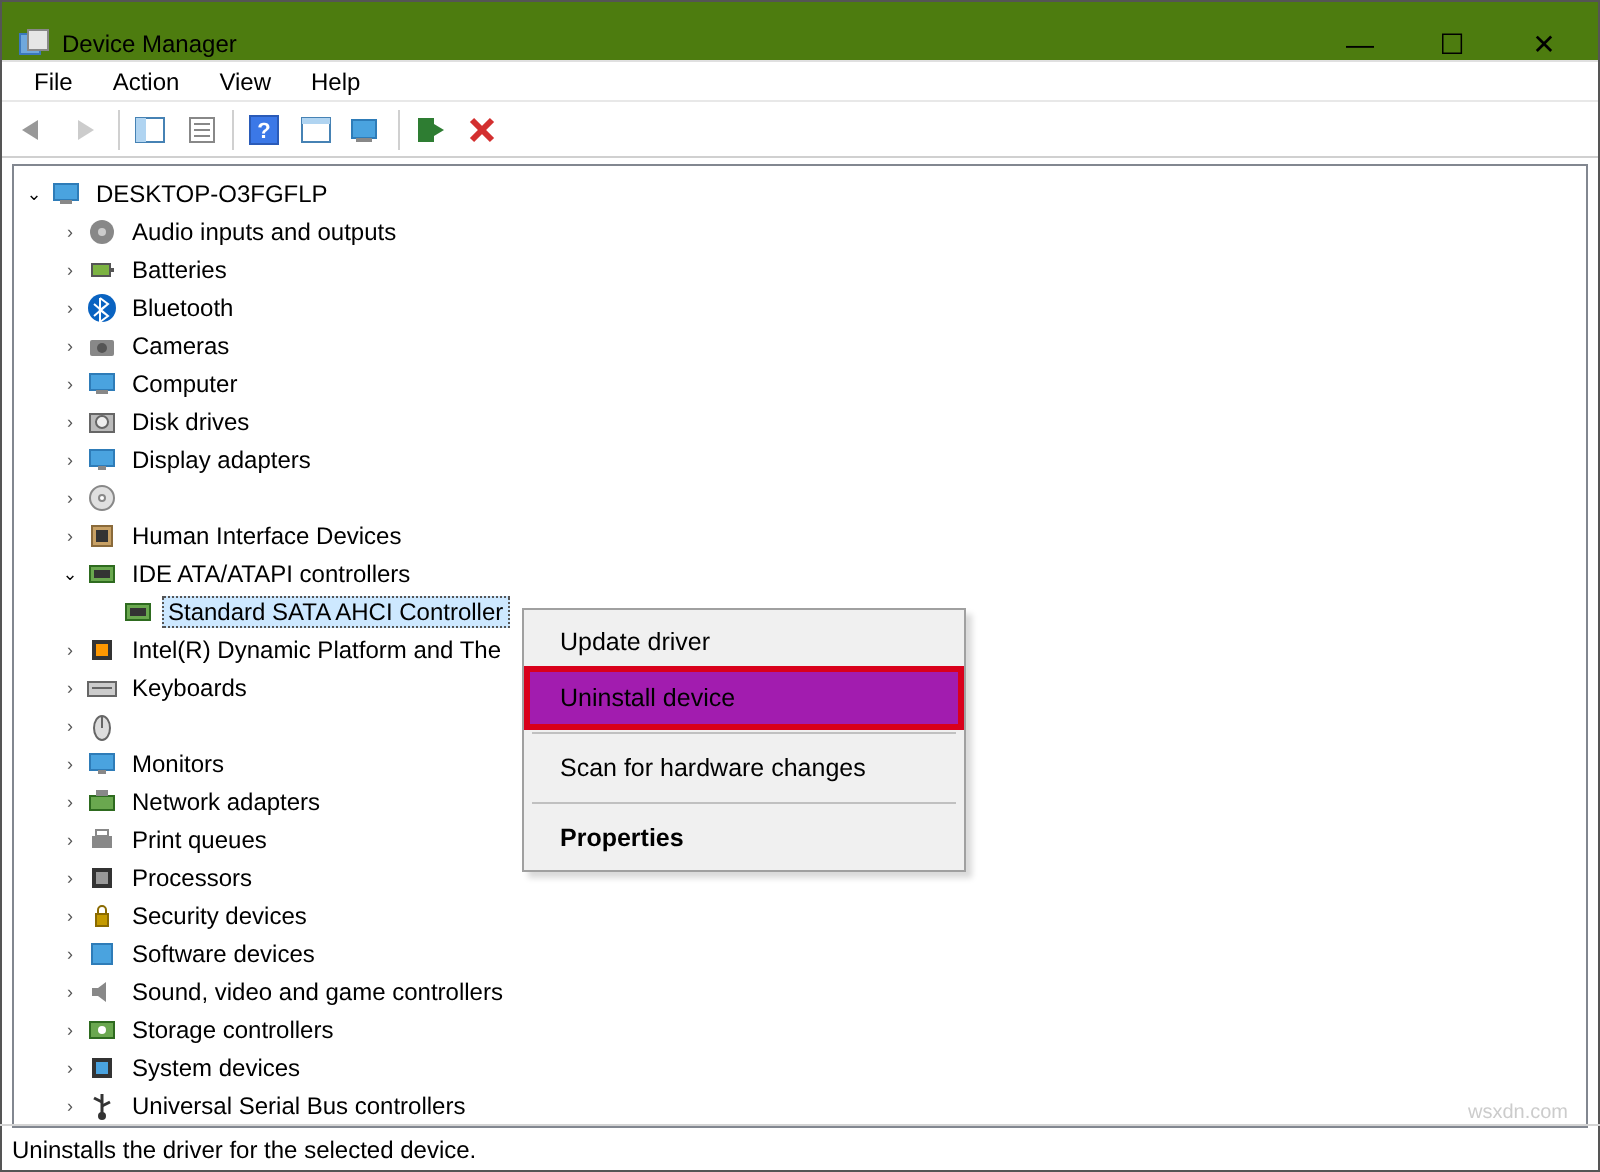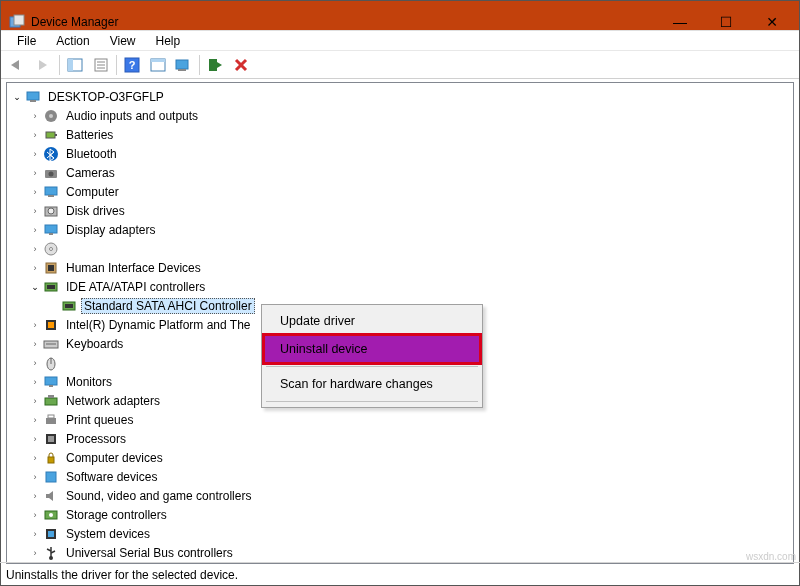--- a/index.html
+++ b/index.html
@@ -10,21 +10,21 @@
     width: 800px;
     height: 586px;
     overflow: hidden;
     border: 1px solid #555;
   }
   .titlebar {
     height: 30px;
     display: flex;
     align-items: center;
     padding: 12px 4px 0 8px;
-    background: #c2410c;
+    background: #4d7c0f;
     border-bottom: 1px solid #e0e0e0;
   }
   .titlebar .app-icon { width: 16px; height: 16px; margin-right: 6px; display:flex;align-items:center;justify-content:center;}
   .title-text { flex: 1; font-size: 12px; }
   .win-btns { display: flex; }
   .win-btn {
     width: 46px; height: 30px; display: flex; align-items: center; justify-content: center;
     font-size: 14px;
   }
   .menubar {
@@ -71,21 +71,21 @@
     width: 222px;
     background: #f0f0f0;
     border: 1px solid #a0a0a0;
     box-shadow: 3px 3px 3px rgba(0,0,0,0.15);
     padding: 2px;
   }
   .ctx-item { height: 28px; display:flex; align-items:center; padding: 0 16px; font-size: 12.5px; }
   .ctx-item.highlight { background: #a21caf; outline: 3px solid #d9001b; outline-offset: -1px;}
   .ctx-sep { height: 1px; background: #c0c0c0; margin: 3px 2px; }
   .ctx-item.bold { font-weight: bold; }
-  .watermark { position:absolute; right:4px; bottom:24px; color:#ccc; font-size:10px;}
+  .watermark { position:absolute; right:16px; bottom:24px; color:#ccc; font-size:10px;}
   svg { display:block; }
 </style>
 </head>
 <body>
 
 <div class="titlebar">
   <span class="app-icon">
     <svg width="16" height="16" viewBox="0 0 16 16">
         <rect x="1" y="3" width="10" height="10" fill="#6fa8dc" stroke="#3b78bd"></rect>
         <rect x="5" y="1" width="10" height="10" fill="#e6e6e6" stroke="#888"></rect>
@@ -356,21 +356,21 @@
       <span class="label">Processors</span>
     </div>
     <div class="node depth1">
       <span class="arrow">›</span>
       <span class="picon">
         <svg width="16" height="16" viewBox="0 0 16 16">
           <rect x="5" y="7" width="6" height="6" fill="#c49a00" stroke="#8a6a00"></rect>
           <path d="M6 7 V5 a2 2 0 0 1 4 0 V7" fill="none" stroke="#8a6a00"></path>
         </svg>
       </span>
-      <span class="label">Computer devices</span>
+      <span class="label">Security devices</span>
     </div>
     <div class="node depth1">
       <span class="arrow">›</span>
       <span class="picon">
         <svg width="16" height="16" viewBox="0 0 16 16">
           <rect x="3" y="3" width="10" height="10" fill="#4aa3df" stroke="#2e7cb8"></rect>
         </svg>
       </span>
       <span class="label">Software devices</span>
     </div>
@@ -416,19 +416,20 @@
       <span class="label">Universal Serial Bus controllers</span>
     </div>
   </div>
 
 <div class="ctx">
   <div class="ctx-item">Update driver</div>
   <div class="ctx-item highlight">Uninstall device</div>
   <div class="ctx-sep"></div>
   <div class="ctx-item">Scan for hardware changes</div>
   <div class="ctx-sep"></div>
+  <div class="ctx-item bold">Properties</div>
 </div>
 
 <div class="statusbar">
   <span>Uninstalls the driver for the selected device.</span>
 </div>
 
 <div class="watermark">wsxdn.com</div>
 
 </body></html>

